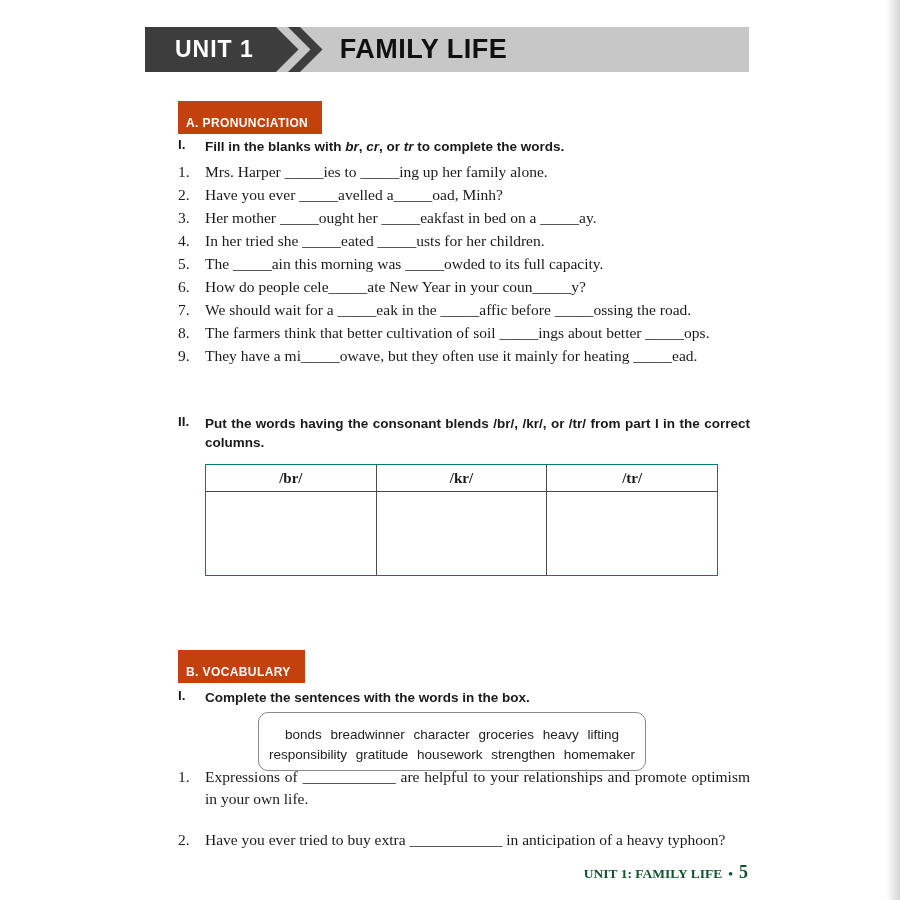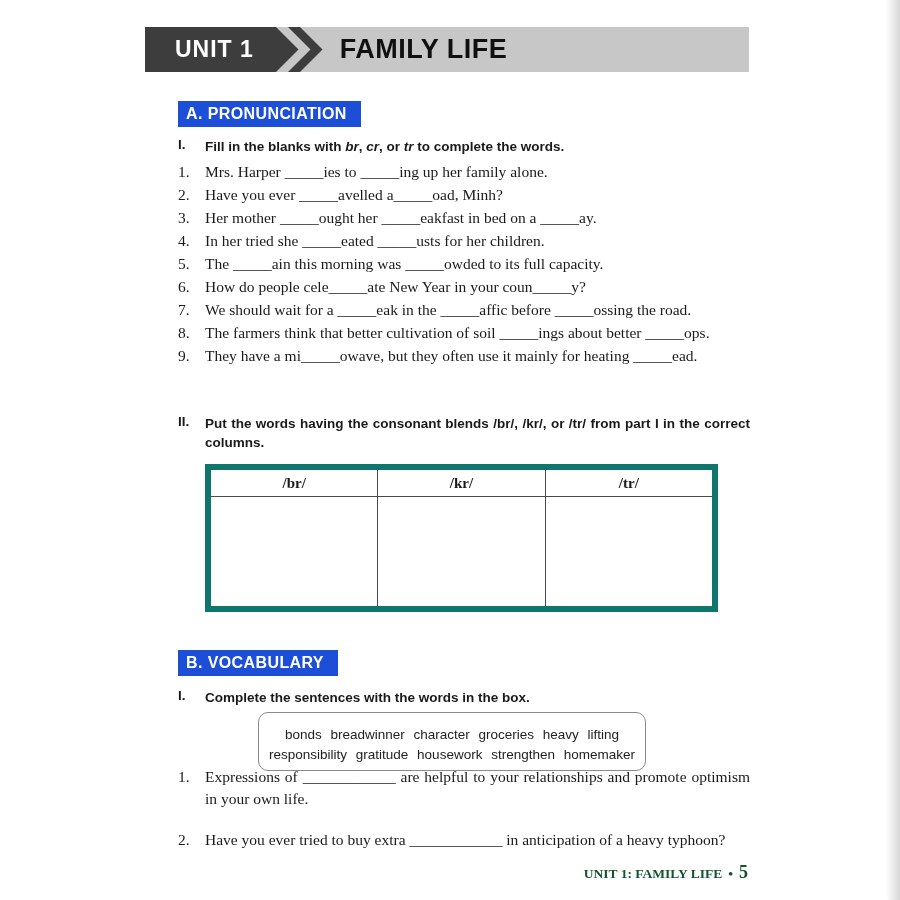--- a/index.html
+++ b/index.html
@@ -43,24 +43,24 @@
   .banner-title {
     margin-left: 16px;
     font-weight: bold; font-size: 27px;
     letter-spacing: 0.5px;
     color: #101010;
   }
 
   
   .sec-box {
     position: absolute; left: 178px;
-    background: #1d4ed8; color: #ffffff;
-    font-weight: bold; font-size: 16px;
+    background: #c2410c; color: #ffffff;
+    font-weight: bold; font-size: 12px;
     letter-spacing: 0.4px;
-    padding: 4px 14px 4px 8px;
+    padding: 15px 14px 4px 8px;
   }
   #sec-a { top: 101px; }
   #sec-b { top: 650px; }
 
   
   .block { position: absolute; left: 178px; width: 572px; }
 
   .instr-row { display: flex; }
   .instr-num {
     width: 27px; flex: 0 0 27px;
@@ -84,22 +84,22 @@
   .item-text { flex: 1; text-align: justify; }
 
   #part1-instr { top: 137px; }
   #part1-items { top: 161px; }
 
   #part2-instr { top: 414px; }
 
   
   .blends-table {
     position: absolute; left: 205px; top: 464px;
-    width: 513px; height: 148px;
-    border: 6px solid #0f766e;
+    width: 513px; height: 112px;
+    border: 1px solid #0f766e;
     display: flex; flex-direction: column;
   }
   .blends-head { display: flex; border-bottom: 1px solid #4a4a4a; height: 27px; }
   .blends-head .hcell {
     flex: 1;
     display: flex; align-items: center; justify-content: center;
     font-family: "Liberation Serif", serif;
     font-weight: bold; font-size: 15px;
     border-right: 1px solid #4a4a4a;
   }

